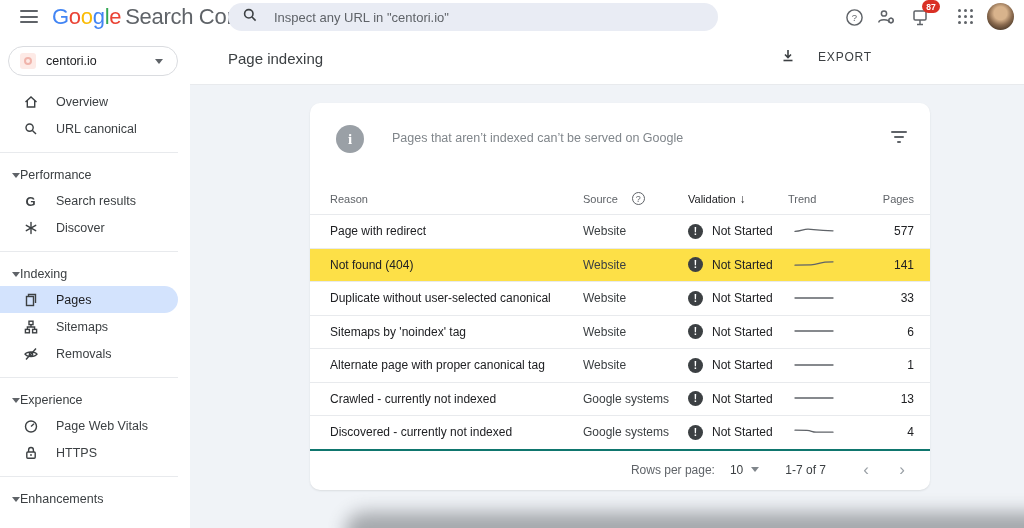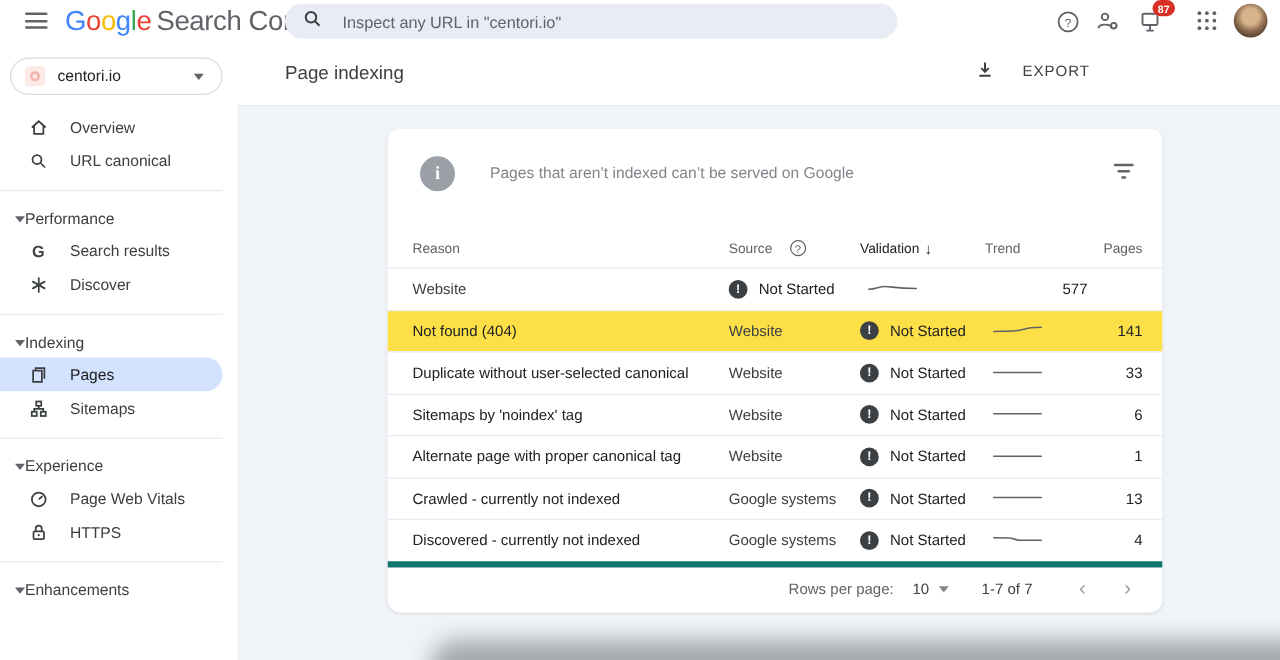--- a/index.html
+++ b/index.html
@@ -86,21 +86,21 @@
 
   .trow { height:33.5px; border-top:1px solid #e8eaed; font-size:12px; cursor:pointer; }
   .trow.hl { background:#fde047; }
   .td-reason { color:#202124; }
   .td-source { color:#3c4043; }
   .td-val { display:flex; align-items:center; gap:9px; color:#202124; font-weight:500; }
   .val-ic { width:15px; height:15px; border-radius:50%; background:#3c4043; color:#fff; font-size:10px;
     font-weight:bold; display:flex; align-items:center; justify-content:center; flex-shrink:0; }
   .td-pages { text-align:right; color:#202124; }
 
-  .card-foot { height:40px; border-top:5px solid #0f766e; display:flex; align-items:center;
+  .card-foot { height:40px; border-top:2px solid #0f766e; display:flex; align-items:center;
     justify-content:flex-end; padding-right:14px; font-size:12px; color:#5f6368; gap:8px; }
   .rpp-val { color:#3c4043; margin-left:7px; }
   .rpp-caret { width:0; height:0; border-left:4px solid transparent; border-right:4px solid transparent;
     border-top:5px solid #80868b; margin-right:18px; cursor:pointer; }
   .range { margin-right:18px; color:#3c4043; }
   .pg-chev { width:28px; height:28px; display:flex; align-items:center; justify-content:center;
     color:#9aa0a6; font-size:17px; cursor:pointer; }
 
   .bottom-smudge { position:absolute; left:345px; top:512px; width:745px; height:40px; background:#4a4e52;
     opacity:.45; filter:blur(9px); border-radius:22px; z-index:6; pointer-events:none; }
@@ -244,20 +244,30 @@
     <div class="nav-item">
       <span class="nav-ic">
         <svg width="16" height="16" viewBox="0 0 16 16" fill="none" stroke="#3c4043" stroke-width="1.4">
           <rect x="6" y="2.2" width="4" height="3.4"></rect>
           <rect x="2.4" y="10.4" width="4" height="3.4"></rect>
           <rect x="9.6" y="10.4" width="4" height="3.4"></rect>
           <path d="M8 5.6 V8 M4.4 10.4 V8 H11.6 V10.4"></path>
         </svg>
       </span>
       <span>Sitemaps</span>
+    </div>
+    <div class="nav-item">
+      <span class="nav-ic">
+        <svg width="16" height="16" viewBox="0 0 16 16" fill="none" stroke="#3c4043" stroke-width="1.4">
+          <path d="M2 8.2 C4 5.2 12 5.2 14 8.2 C12 11.2 4 11.2 2 8.2 Z"></path>
+          <circle cx="8" cy="8.2" r="1.7"></circle>
+          <line x1="3" y1="13.5" x2="13" y2="2.5"></line>
+        </svg>
+      </span>
+      <span>Removals</span>
     </div>
     <div class="nav-divider"></div>
     <div class="nav-section">
       <span class="tri"></span>
       <span>Experience</span>
     </div>
     <div class="nav-item">
       <span class="nav-ic">
         <svg width="16" height="16" viewBox="0 0 16 16" fill="none" stroke="#3c4043" stroke-width="1.4">
           <circle cx="8" cy="8.5" r="5.5"></circle>
@@ -306,20 +316,21 @@
       <div class="hv">
         <span>Validation</span>
         <span class="sort-arrow">↓</span>
       </div>
       <div>Trend</div>
       <div class="pages-h">Pages</div>
     </div>
 
     <div id="table-body">
   <div class="tgrid trow">
+    <div class="td-reason">Page with redirect</div>
     <div class="td-source">Website</div>
     <div class="td-val">
       <span class="val-ic">!</span>
       <span>Not Started</span>
     </div>
     <div>
       <svg width="44" height="12" viewBox="0 0 40 12" style="margin-left:4px">
         <path fill="none" stroke="#5f6368" stroke-width="1.3" stroke-linecap="round" d="M1 7.4 C7 7.4 9 5.2 14 5.2 C19 5.2 23 6.8 39 6.8"></path>
       </svg>
     </div>

